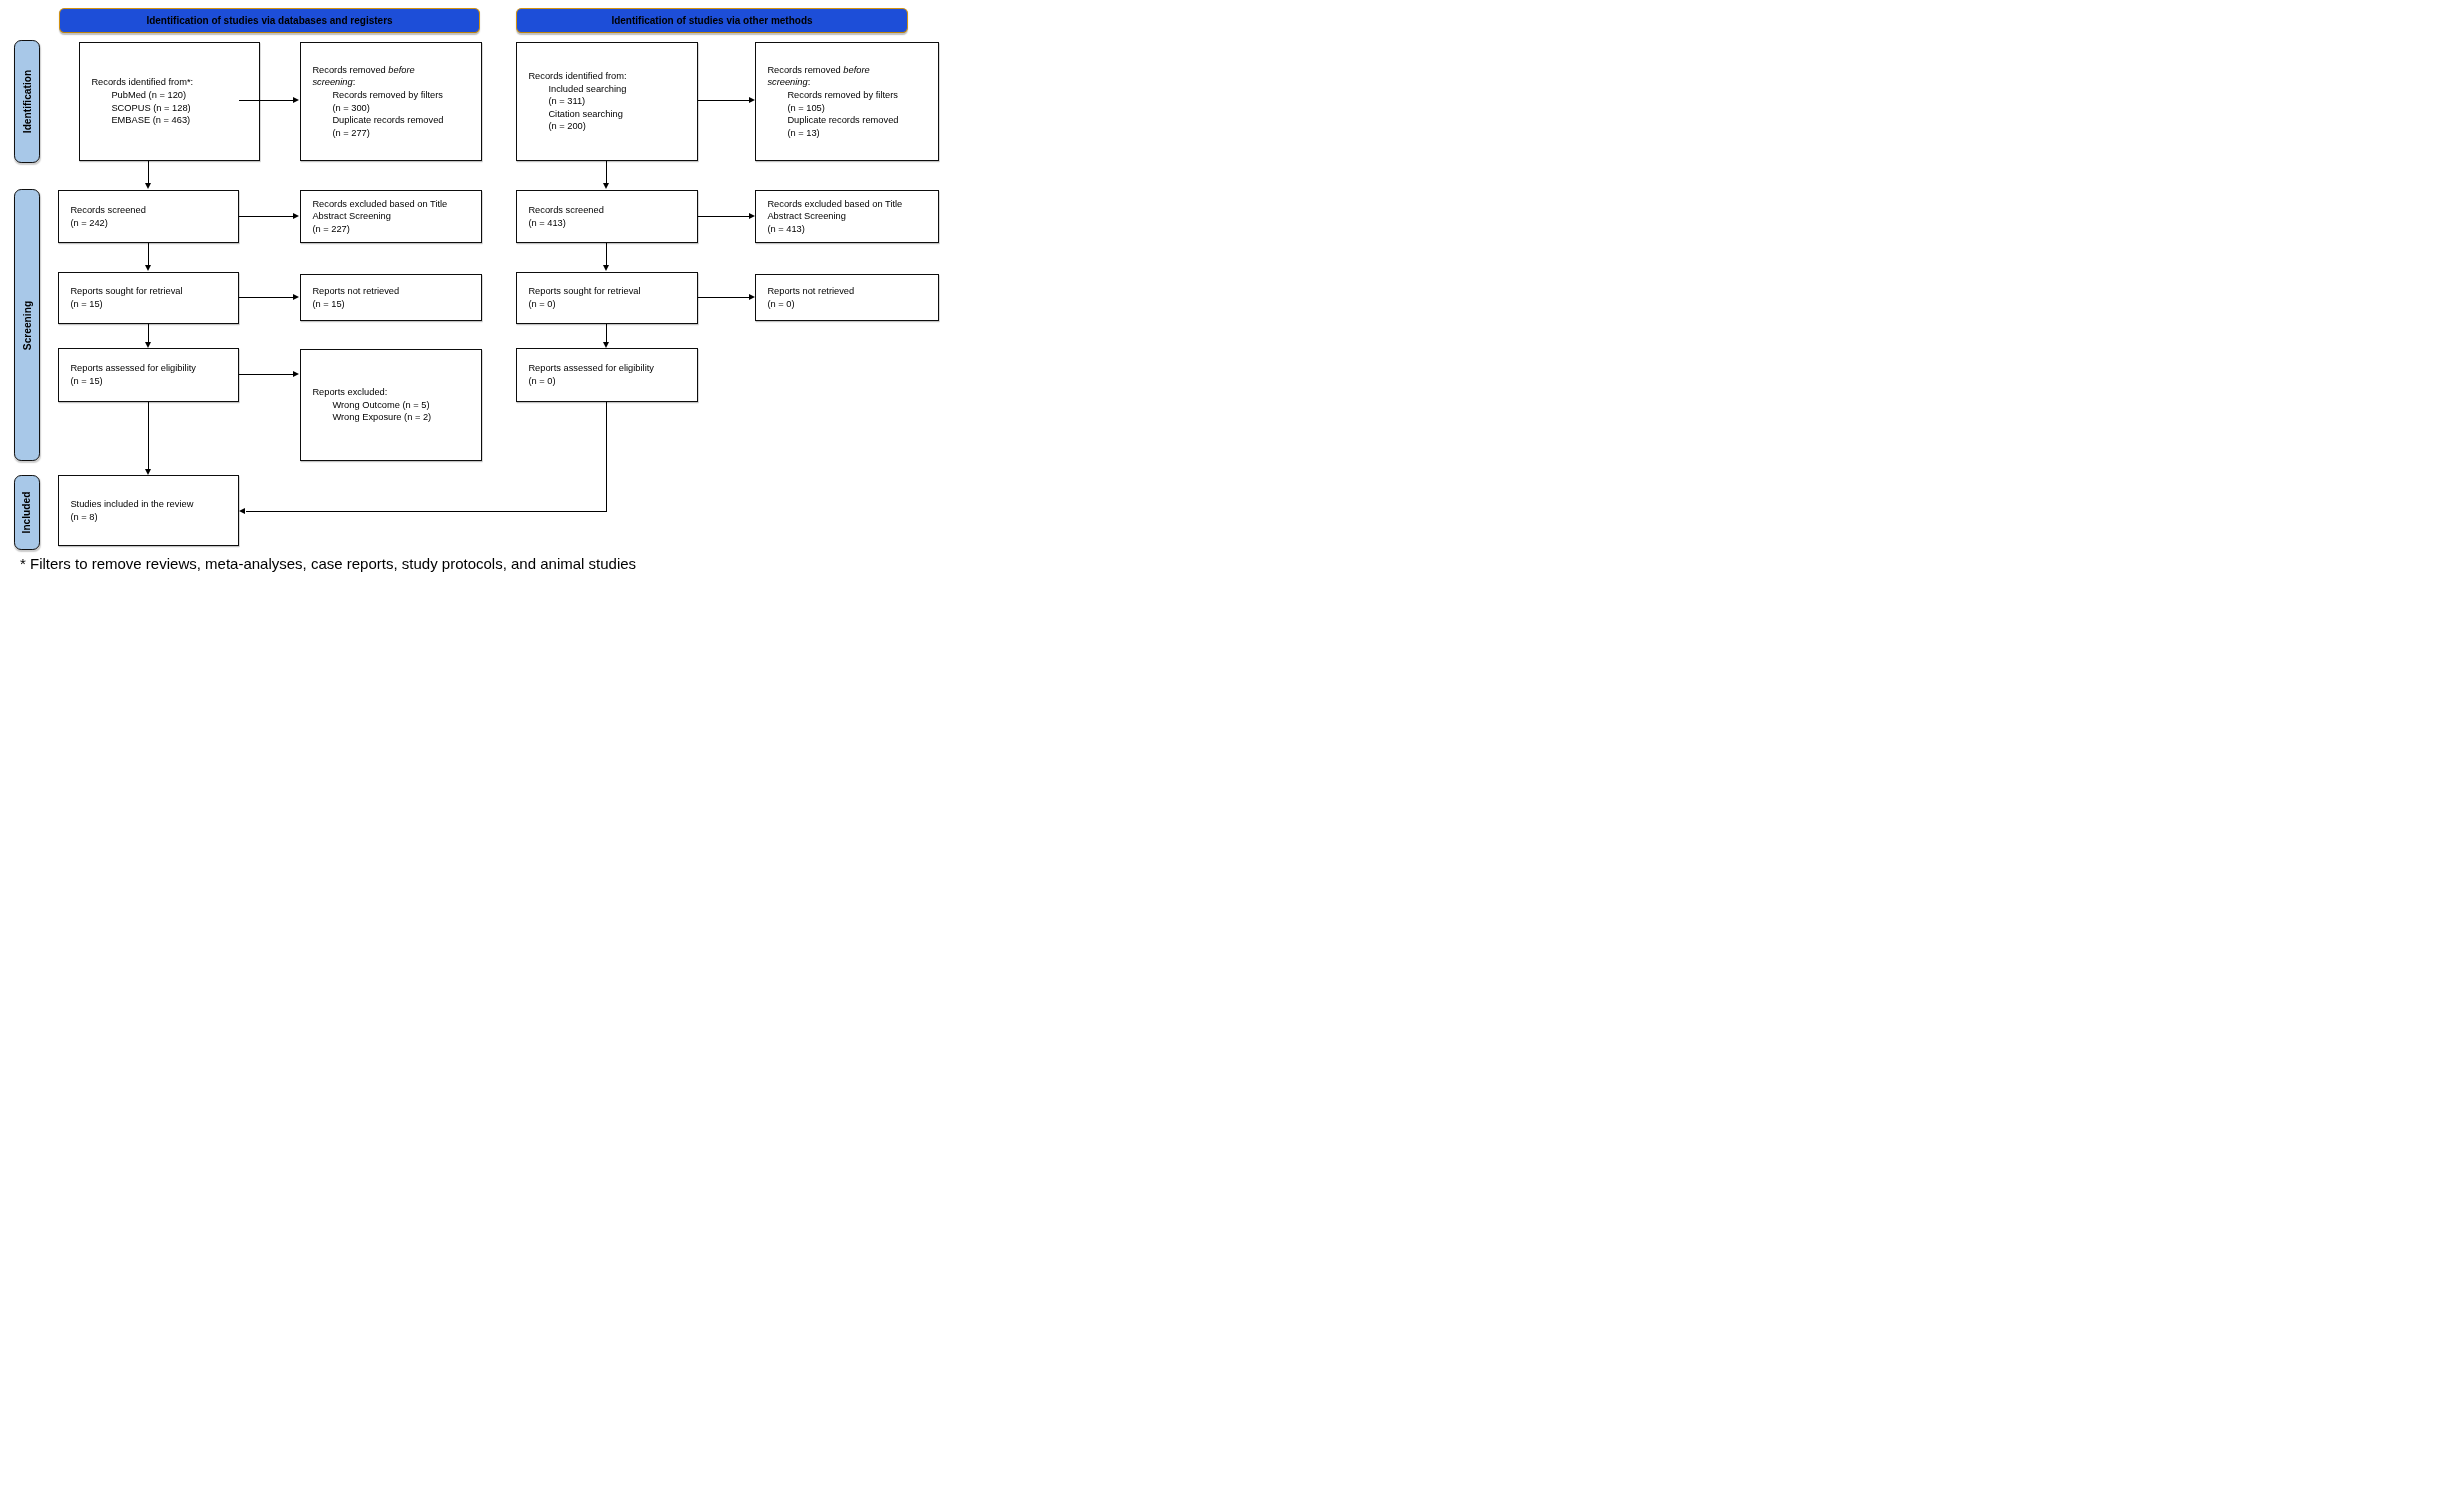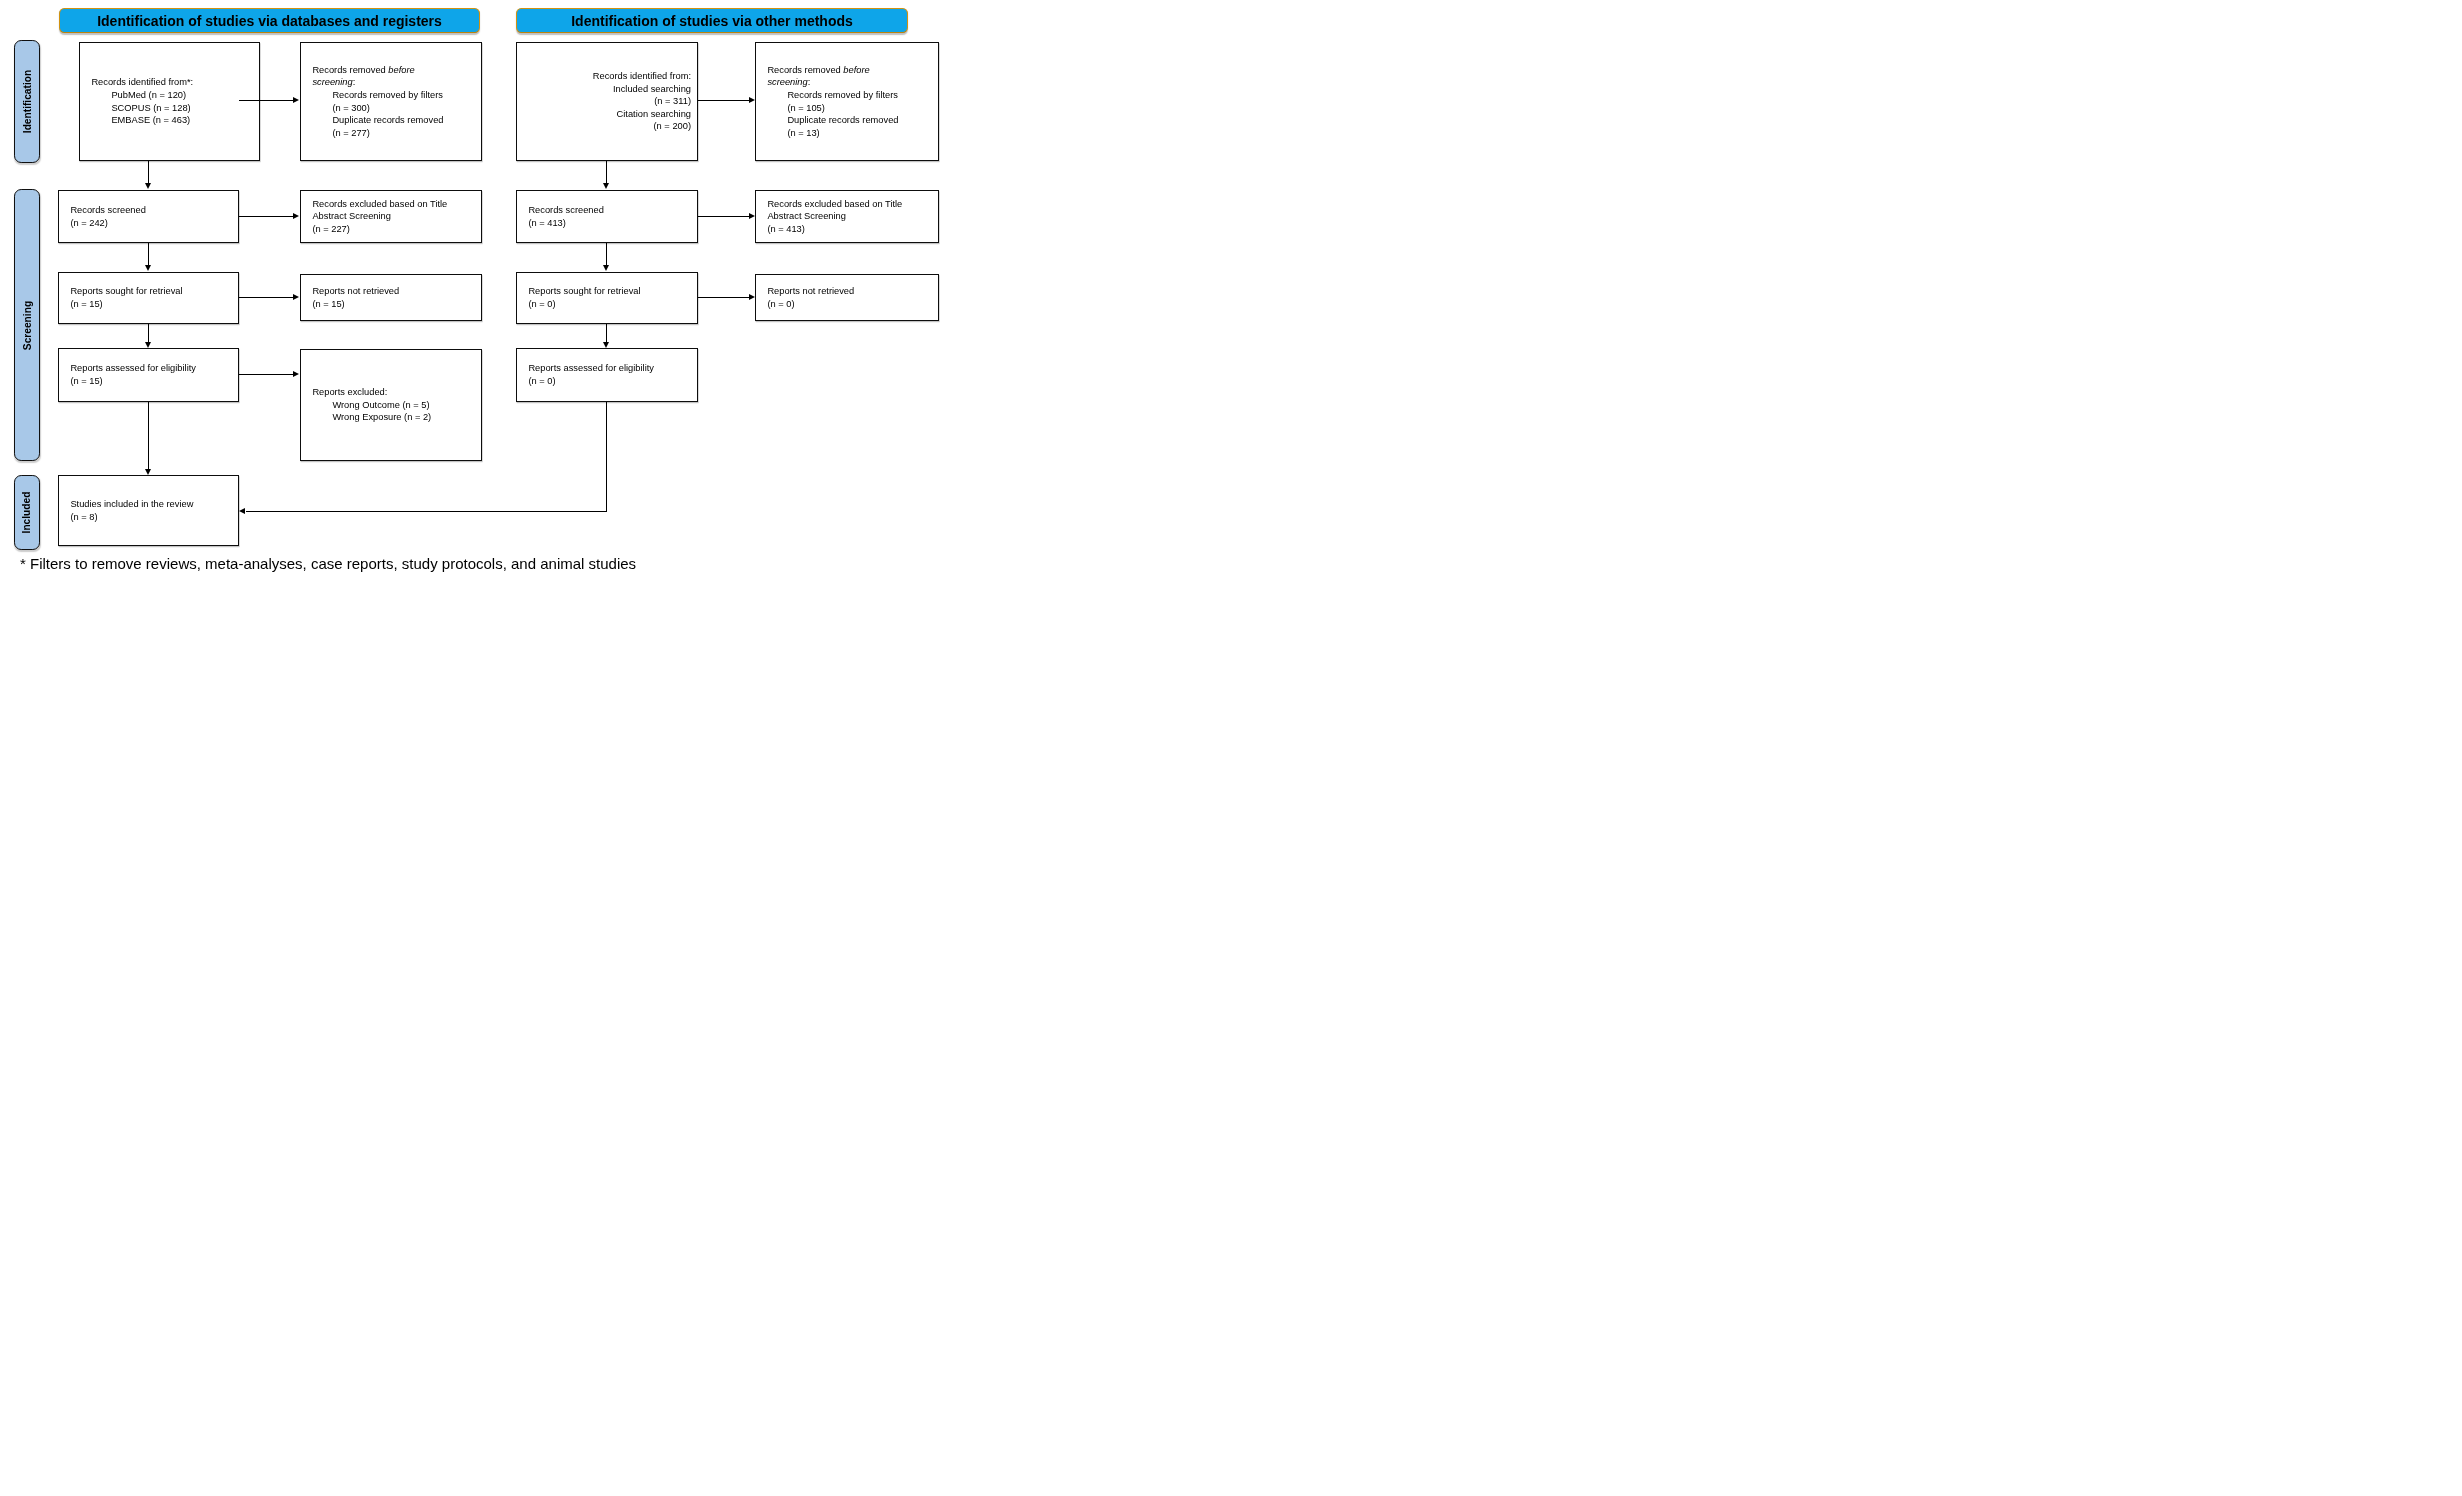--- a/index.html
+++ b/index.html
@@ -8,29 +8,29 @@
     width: 943px;
     height: 573px;
     background: #ffffff;
     font-family: "Liberation Sans", "DejaVu Sans", sans-serif;
     color: #000;
     overflow: hidden;
   }
   .banner {
     position: absolute;
     height: 25px;
-    background: #0ea5e9;
+    background: #1d4ed8;
     border: 0.6px solid #D2920F;
     border-bottom: 1.8px solid #BC830D;
     border-radius: 5.4px;
     display: flex;
     align-items: center;
     justify-content: center;
     font-weight: bold;
-    font-size: 14px;
+    font-size: 10px;
     box-sizing: border-box;
     box-shadow: 0 1.2px 1.2px rgba(0,0,0,0.25);
   }
   .slabel {
     position: absolute;
     width: 26px;
     background: #A8C8E8;
     border: 1.8px solid #101010;
     border-radius: 7.2px;
     display: flex;
@@ -104,21 +104,21 @@
 
   <div class="box" style="left:300px; top:42px; width:182px; height:119px;">
     <div class="ln"><span>Records removed </span><i>before</i></div>
     <div class="ln"><i>screening</i><span>:</span></div>
     <div class="ln ind">Records removed by filters</div>
     <div class="ln ind">(n = 300)</div>
     <div class="ln ind">Duplicate records removed</div>
     <div class="ln ind">(n = 277)</div>
   </div>
 
-  <div class="box" style="left:516px; top:42px; width:182px; height:119px;align-items:flex-end;">
+  <div class="box" style="left:516px; top:42px; width:182px; height:119px;">
     <div class="ln">Records identified from:</div>
     <div class="ln ind">Included searching</div>
     <div class="ln ind">(n = 311)</div>
     <div class="ln ind">Citation searching</div>
     <div class="ln ind">(n = 200)</div>
   </div>
 
   <div class="box" style="left:755px; top:42px; width:184px; height:119px;">
     <div class="ln"><span>Records removed </span><i>before</i></div>
     <div class="ln"><i>screening</i><span>:</span></div>

